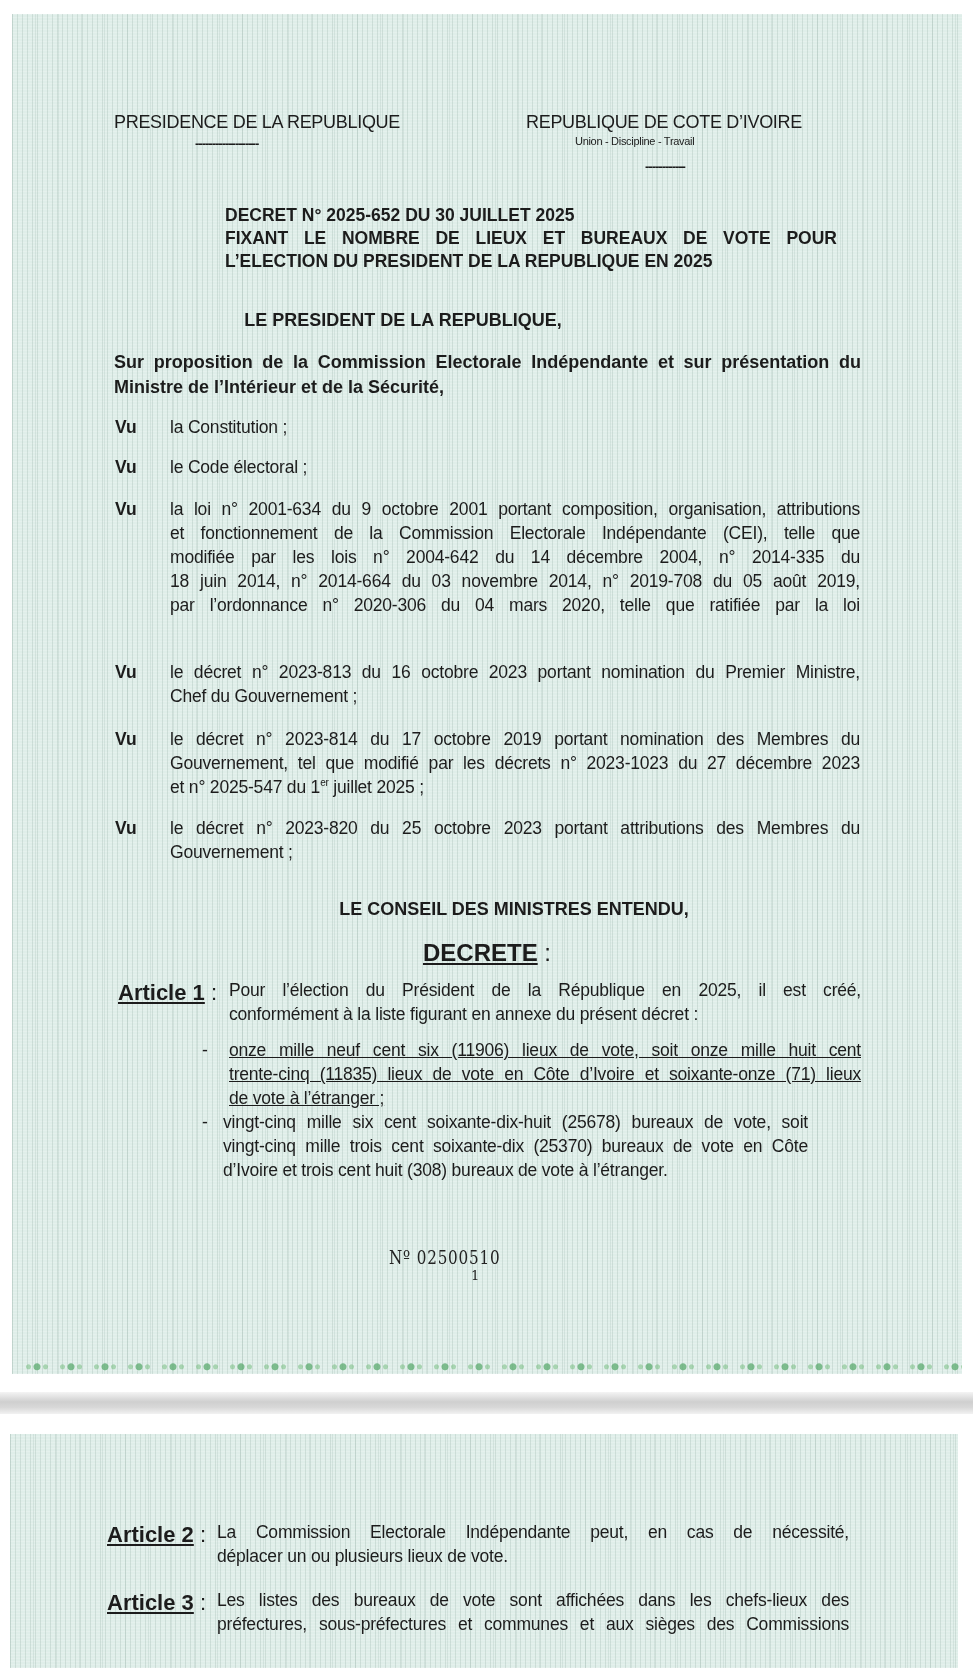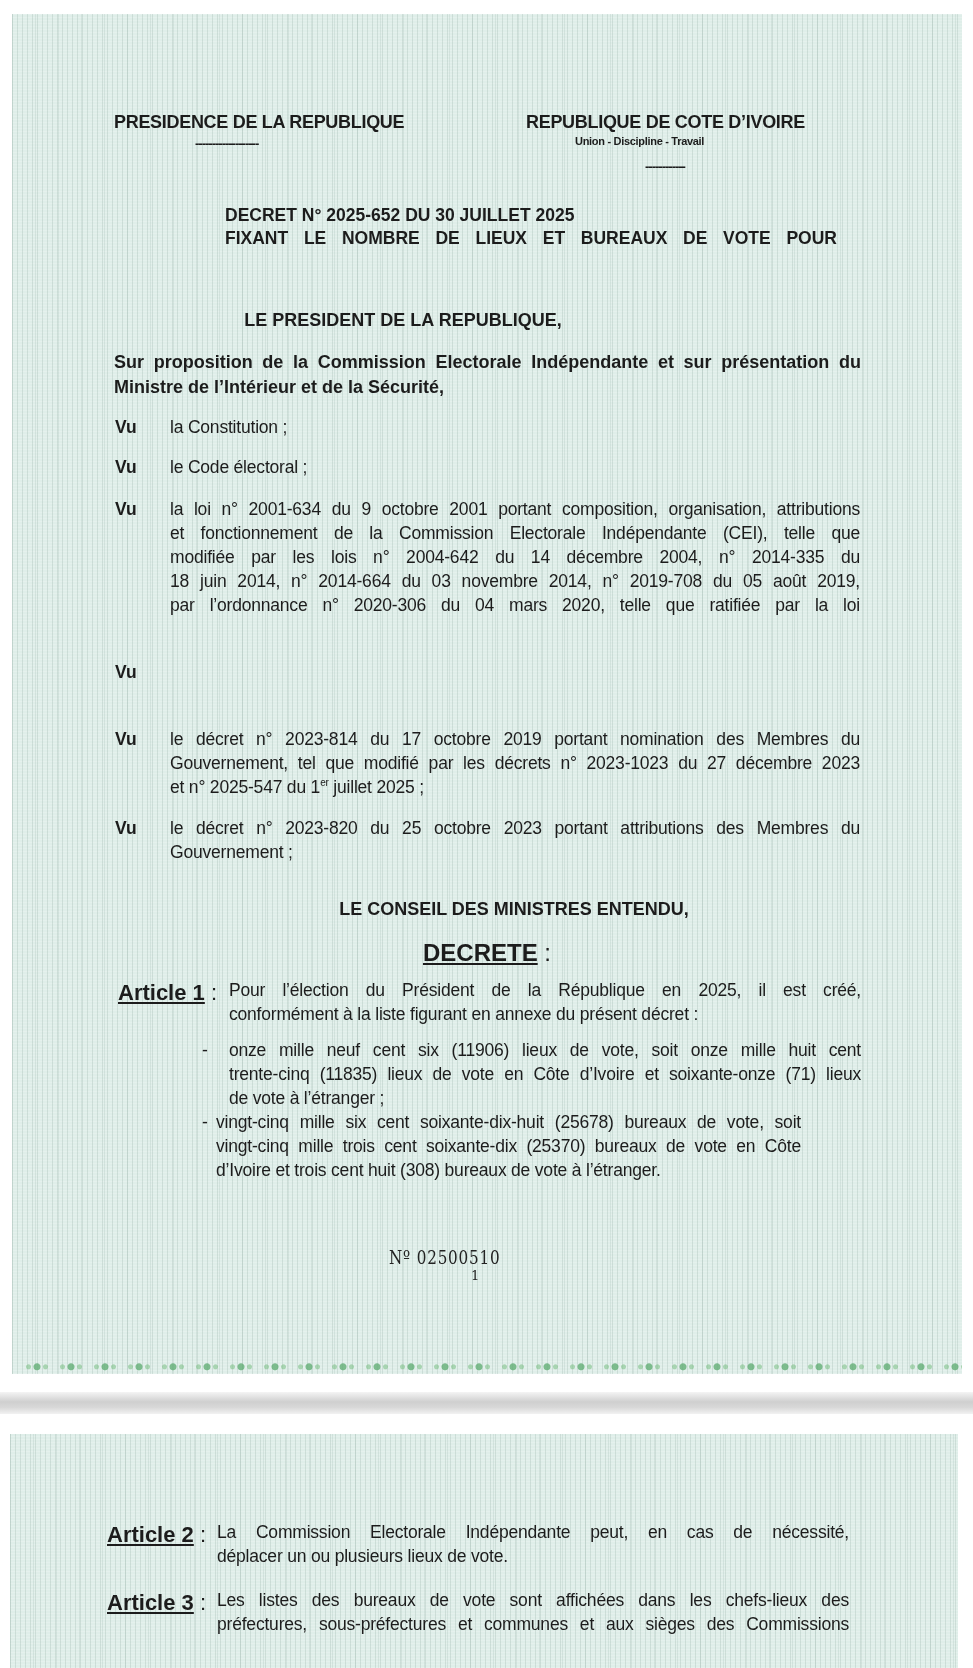--- a/index.html
+++ b/index.html
@@ -30,21 +30,21 @@
     }
     .rosette-strip {
       position: absolute; left: 8px; right: 0; bottom: 0; height: 16px;
       background-image:
         radial-gradient(circle at 50% 55%, rgba(90,170,110,0.75) 0 3px, transparent 4px),
         radial-gradient(circle at 50% 55%, rgba(120,190,130,0.55) 0 2px, transparent 3px);
       background-size: 34px 16px, 17px 16px;
       background-repeat: repeat-x;
     }
     .abs { position: absolute; white-space: nowrap; }
-    .hdr { font-weight: bold; font-size: 18px; letter-spacing: -0.3px; }
+    .hdr { font-weight: normal; font-size: 18px; letter-spacing: -0.3px; }
     .dash { font-weight: bold; font-size: 13px; letter-spacing: -1px; }
     .title { font-weight: bold; font-size: 17.5px; line-height: 23px; }
     .center-h { font-weight: bold; font-size: 18px; text-align: center; }
     .body { font-size: 17.5px; line-height: 24px; letter-spacing: -0.2px; }
     .lead { font-weight: bold; font-size: 18px; line-height: 25px; }
     .vu { font-weight: bold; font-size: 17.5px; }
     .para { position: absolute; white-space: normal; }
     .para .ln { display: block; white-space: nowrap; text-align: justify; text-align-last: justify; }
     .para .ln.last { text-align-last: left; }
     .art-label { font-weight: bold; font-size: 22px; }
@@ -64,20 +64,21 @@
   <div class="abs hdr" style="left:102px; top:98px;">PRESIDENCE DE LA REPUBLIQUE</div>
   <div class="abs dash" style="left:183px; top:122px;">-------------------</div>
 
   <div class="abs hdr" style="left:514px; top:98px;">REPUBLIQUE DE COTE D’IVOIRE</div>
   <div class="abs hdr" style="left:563px; top:121px; font-size:11px;">Union - Discipline - Travail</div>
   <div class="abs dash" style="left:633px; top:145px;">------------</div>
 
   <div class="para title" style="left:213px; top:190px; width:612px;">
     <span class="ln" style="text-align-last:left;">DECRET N° 2025-652  DU 30 JUILLET 2025</span>
     <span class="ln">FIXANT LE NOMBRE DE LIEUX ET BUREAUX DE VOTE POUR</span>
+    <span class="ln last">L’ELECTION DU PRESIDENT DE LA REPUBLIQUE EN 2025</span>
   </div>
 
   <div class="abs center-h" style="left:0; width:782px; top:296px;">LE PRESIDENT DE LA REPUBLIQUE,</div>
 
   <div class="para lead" style="left:102px; top:336px; width:747px;">
     <span class="ln">Sur proposition de la Commission Electorale Indépendante et sur présentation du</span>
     <span class="ln last">Ministre de l’Intérieur et de la Sécurité,</span>
   </div>
 
   <div class="abs vu" style="left:103px; top:403px;">Vu</div>
@@ -93,20 +94,24 @@
   <div class="abs vu" style="left:103px; top:485px;">Vu</div>
   <div class="para body" style="left:158px; top:483px; width:690px;">
     <span class="ln">la loi n° 2001-634 du 9 octobre 2001 portant composition, organisation, attributions</span>
     <span class="ln">et fonctionnement de la Commission Electorale Indépendante (CEI), telle que</span>
     <span class="ln">modifiée par les lois n° 2004-642 du 14 décembre 2004, n° 2014-335 du</span>
     <span class="ln">18 juin 2014, n° 2014-664 du 03 novembre 2014, n° 2019-708 du 05 août 2019,</span>
     <span class="ln">par l’ordonnance n° 2020-306 du 04 mars 2020, telle que ratifiée par la loi</span>
   </div>
 
   <div class="abs vu" style="left:103px; top:648px;">Vu</div>
+  <div class="para body" style="left:158px; top:646px; width:690px;">
+    <span class="ln">le décret n° 2023-813 du 16 octobre 2023 portant nomination du Premier Ministre,</span>
+    <span class="ln last">Chef du Gouvernement ;</span>
+  </div>
 
   <div class="abs vu" style="left:103px; top:715px;">Vu</div>
   <div class="para body" style="left:158px; top:713px; width:690px;">
     <span class="ln">le décret n° 2023-814 du 17 octobre 2019 portant nomination des Membres du</span>
     <span class="ln">Gouvernement, tel que modifié par les décrets n° 2023-1023 du 27 décembre 2023</span>
     <span class="ln last"><span>et n° 2025-547 du 1</span><sup>er</sup><span> juillet 2025 ;</span></span>
   </div>
 
   <div class="abs vu" style="left:103px; top:804px;">Vu</div>
   <div class="para body" style="left:158px; top:802px; width:690px;">
@@ -122,28 +127,28 @@
 
   <div class="abs art-label" style="left:106px; top:966px;">
     <u>Article 1</u><span style="font-weight:normal;"> :</span>
   </div>
   <div class="para body" style="left:217px; top:964px; width:632px;">
     <span class="ln">Pour l’élection du Président de la République en 2025, il est créé,</span>
     <span class="ln last">conformément à la liste figurant en annexe du présent décret :</span>
   </div>
 
   <div class="abs body" style="left:190px; top:1024px;">-</div>
-  <div class="para body" style="left:217px; top:1024px; width:632px;">
+  <div class="para body" style="left:217px; top:1024px; width:632px;text-decoration:underline;">
     <span class="ln">onze mille neuf cent six (11906) lieux de vote, soit onze mille huit cent</span>
     <span class="ln">trente-cinq (11835) lieux de vote en Côte d’Ivoire et soixante-onze (71) lieux</span>
     <span class="ln last">de vote à l’étranger ;</span>
   </div>
 
   <div class="abs body" style="left:190px; top:1096px;">-</div>
-  <div class="para body" style="left:204px; top:1096px; width:585px;">
+  <div class="para body" style="left:211px; top:1096px; width:585px;">
     <span class="ln">vingt-cinq mille six cent soixante-dix-huit (25678) bureaux de vote, soit</span>
     <span class="ln">vingt-cinq mille trois cent soixante-dix (25370) bureaux de vote en Côte</span>
     <span class="ln last">d’Ivoire et trois cent huit (308) bureaux de vote à l’étranger.</span>
   </div>
 
   <div class="rosette-strip"></div>
 
   <div class="abs" style="left:377px; top:1232px;">
     <span class="serial" style="display:inline-block;"><span>Nº</span> <span>02500510</span></span>
   </div>

